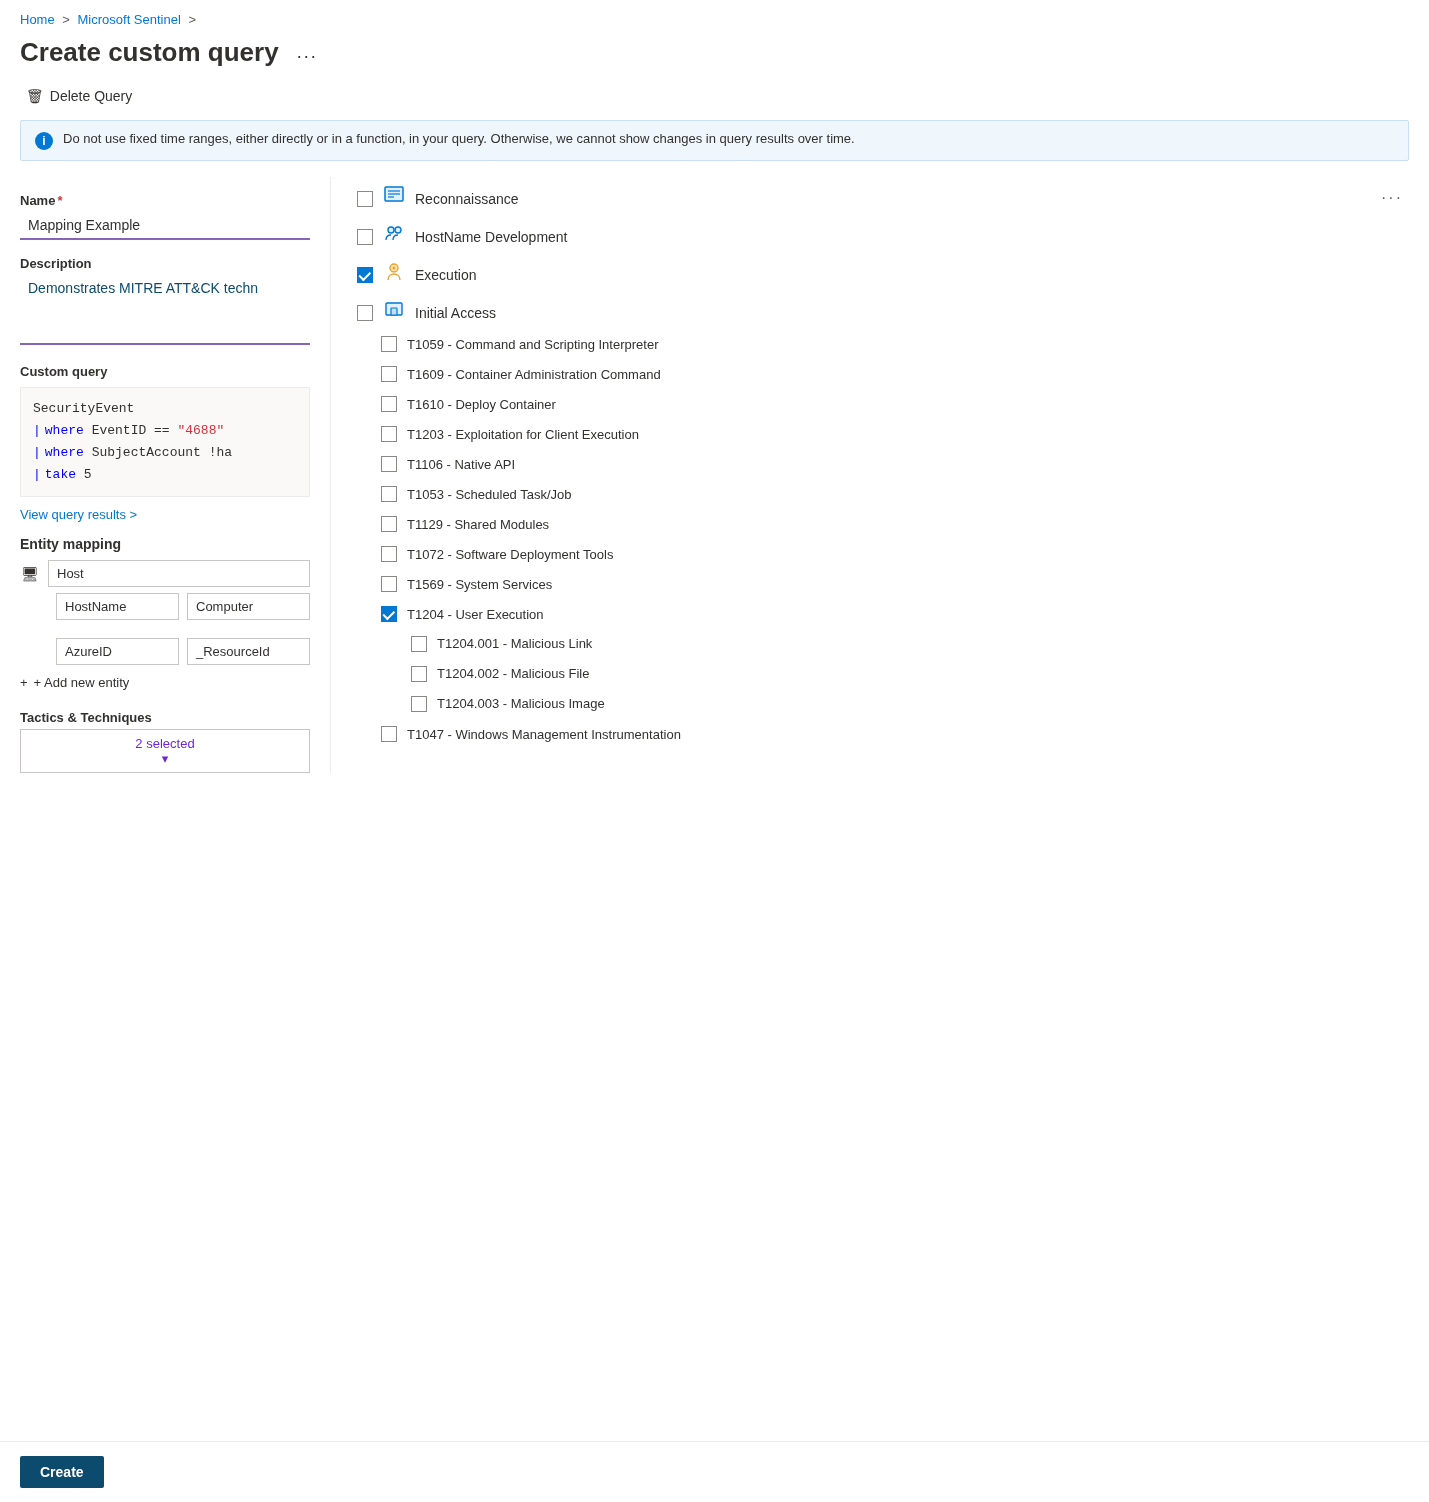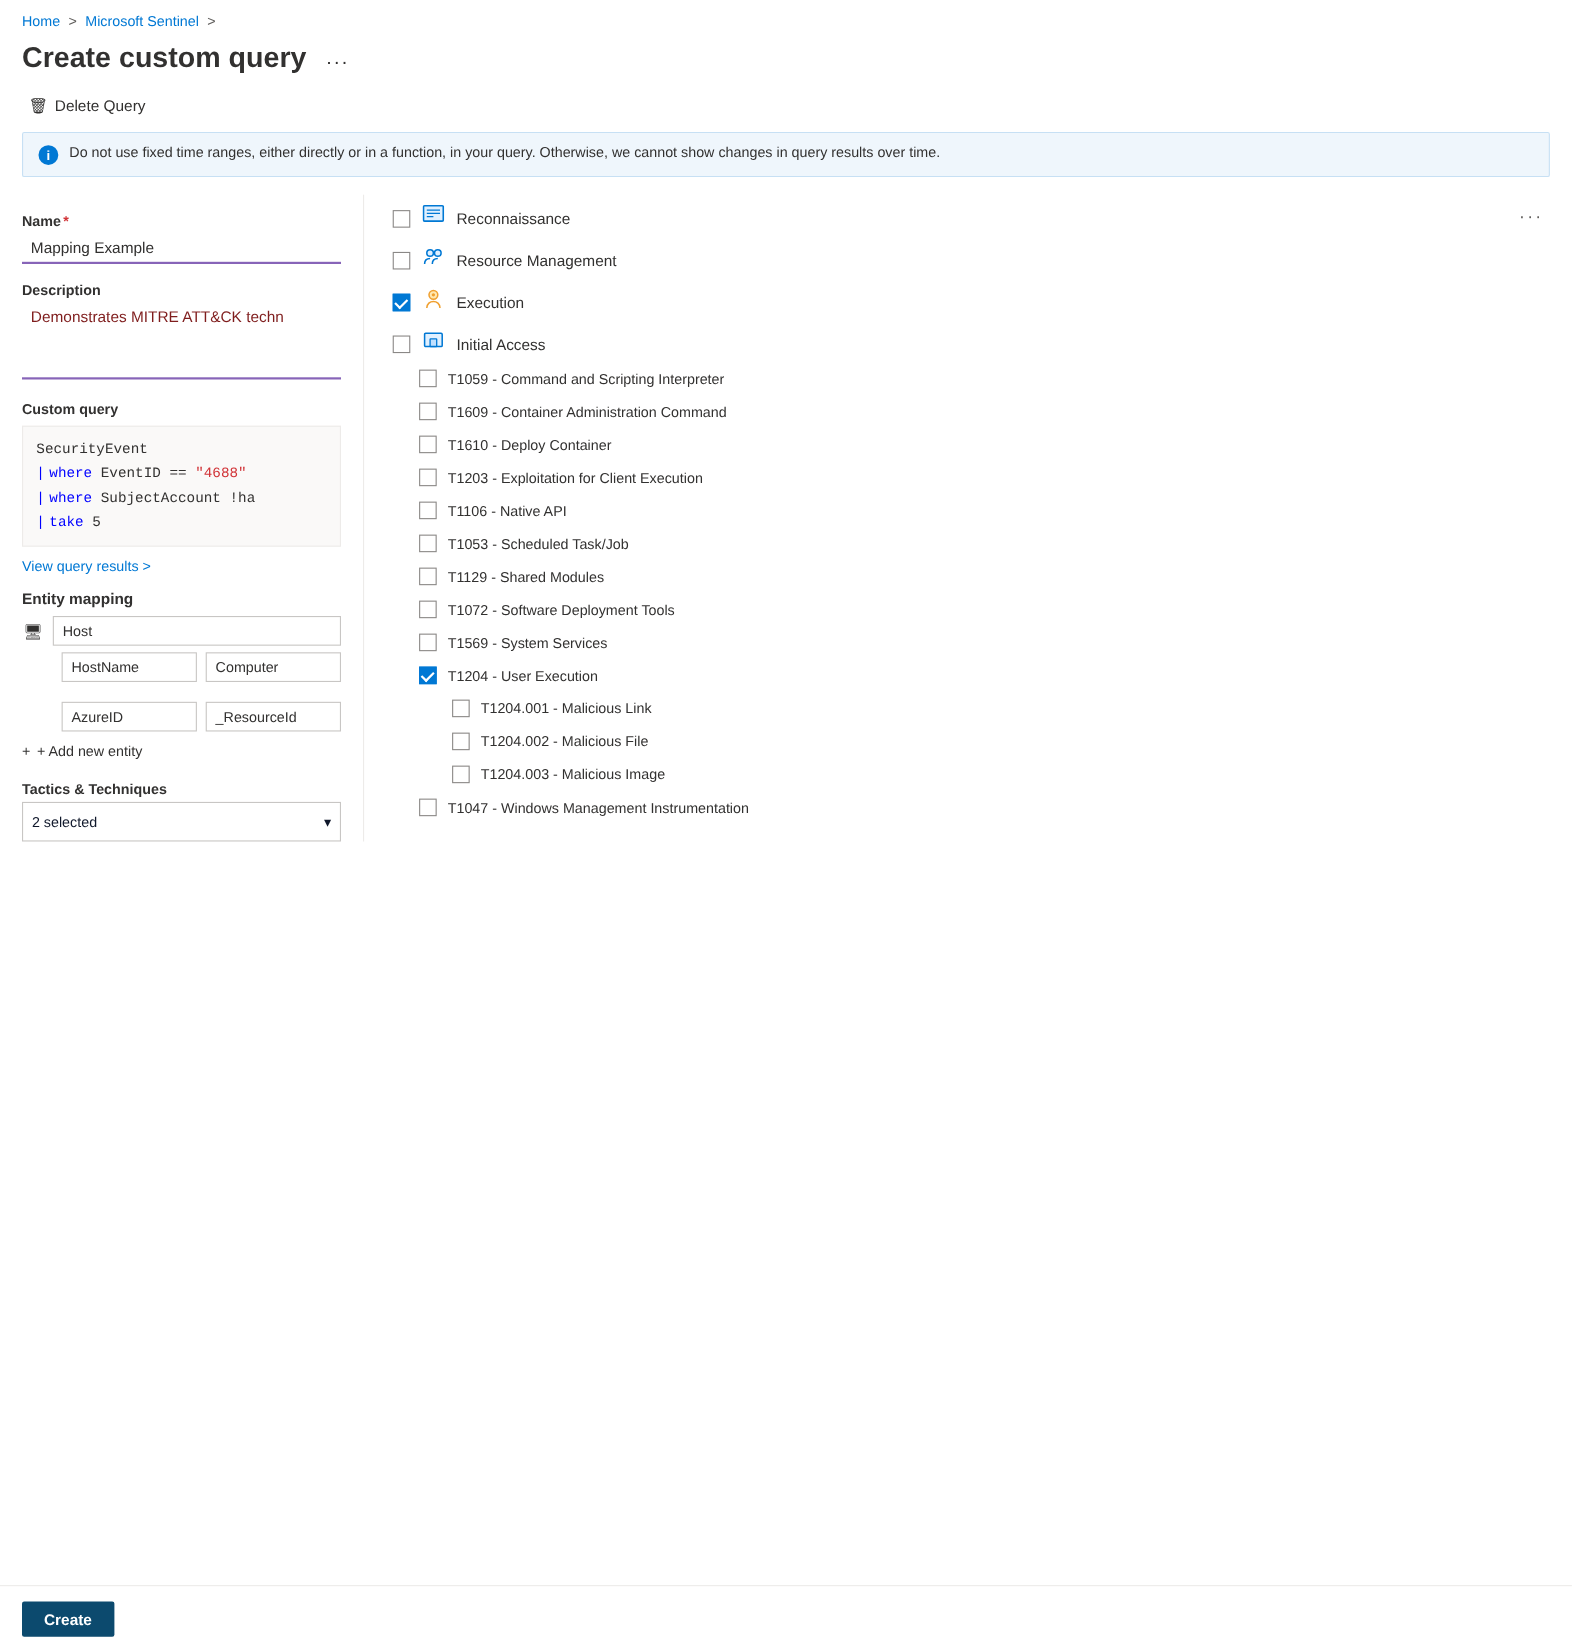--- a/index.html
+++ b/index.html
@@ -134,21 +134,21 @@
       border-bottom-color: #8764b8;
     }
 
     .textarea-input {
       width: 100%;
       padding: 5px 8px;
       border: none;
       border-bottom: 2px solid #8764b8;
       outline: none;
       font-size: 14px;
-      color: #7f1d1d;
+      color: #0c4a6e;
       background: transparent;
       resize: none;
       min-height: 70px;
       font-family: inherit;
     }
 
     .code-block {
       background: #faf9f8;
       border: 1px solid #edebe9;
       padding: 10px 12px;
@@ -236,22 +236,23 @@
       width: 100%;
       border: 1px solid #c8c6c4;
       padding: 6px 8px;
       font-size: 13px;
       background: #fff;
       cursor: pointer;
       text-align: left;
       display: flex;
       align-items: center;
       justify-content: space-between;
-      color: #0f172a;
+      color: #6d28d9;
       min-height: 36px;
+      flex-direction: column;
     }
 
     
     .tactic-category {
       display: flex;
       align-items: flex-end;
       gap: 10px;
       padding: 8px 6px;
       position: relative;
     }
@@ -467,21 +468,21 @@
     <div class="tactic-category">
       <div class="checkbox"></div>
       <div class="tactic-icon">
         <svg width="20" height="20" viewBox="0 0 20 20" fill="none">
           <circle cx="7" cy="6" r="3" stroke="#0078d4" stroke-width="1.4" fill="#e0f0ff"></circle>
           <circle cx="14" cy="6" r="3" stroke="#0078d4" stroke-width="1.4" fill="#e0f0ff"></circle>
           <path d="M2 16c0-3 2-5 5-5" stroke="#0078d4" stroke-width="1.4" fill="none"></path>
           <path d="M9 16c0-3 2-5 5-5" stroke="#0078d4" stroke-width="1.4" fill="none"></path>
         </svg>
       </div>
-      <div class="tactic-name">Resource Management</div>
+      <div class="tactic-name">HostName Development</div>
     </div>
 
     <div class="tactic-category">
       <div class="checkbox checked"></div>
       <div class="tactic-icon">
         <svg width="20" height="20" viewBox="0 0 20 20" fill="none">
           <circle cx="10" cy="6" r="4" stroke="#f0a030" stroke-width="1.4" fill="#ffe8b0"></circle>
           <circle cx="10" cy="6" r="1.5" fill="#f0a030"></circle>
           <path d="M4 18c0-4 3-6 6-6s6 2 6 6" stroke="#f0a030" stroke-width="1.4" fill="none"></path>
         </svg>

